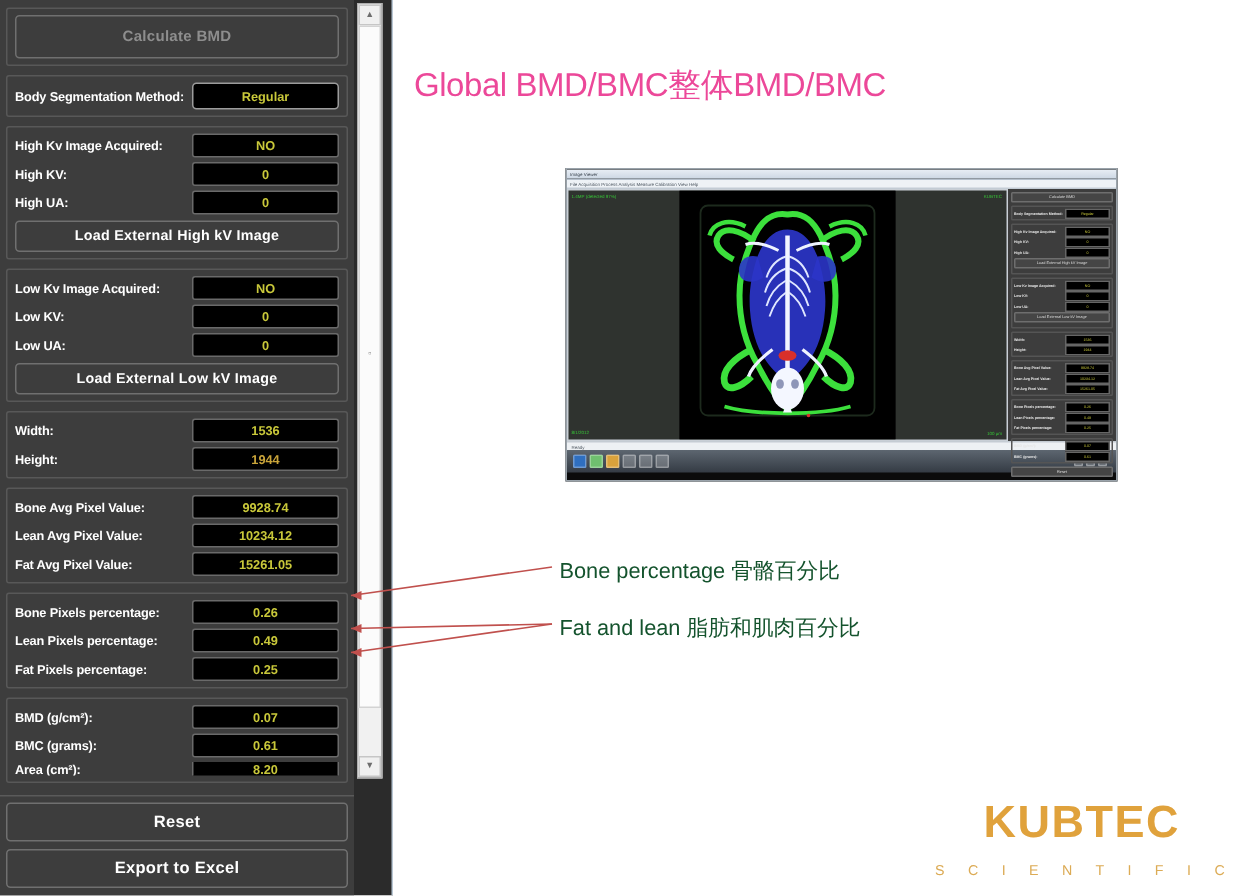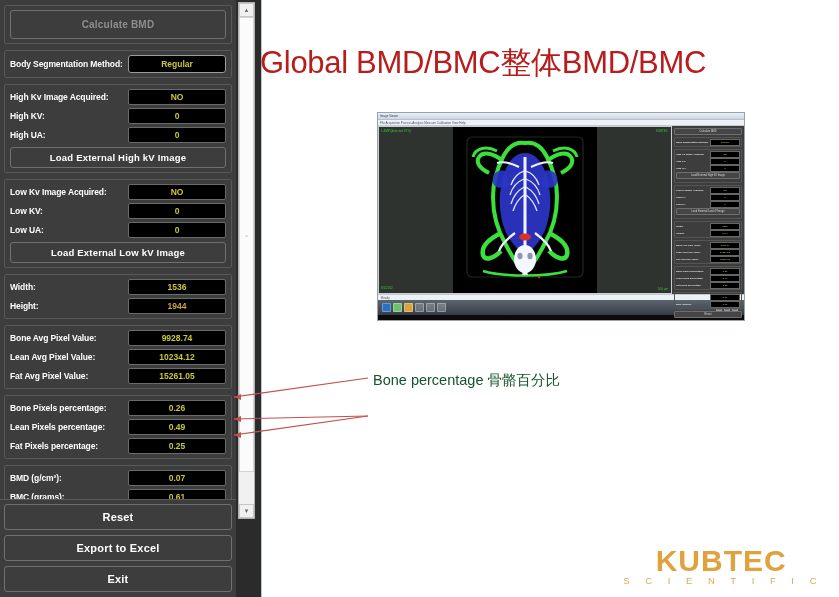--- a/index.html
+++ b/index.html
@@ -131,23 +131,23 @@
   #scrollbar .sb-grip {
     position: absolute;
     left: 0; top: 228px; width: 15px; height: 10px;
     display: flex; align-items: center; justify-content: center;
     font-size: 6px; color: #8d8d8d;
   }
 
   
   #title {
     position: absolute;
-    left: 260px; top: 42px;
-    font-size: 31px;
-    color: #b91c1c;
+    left: 276px; top: 42px;
+    font-size: 22px;
+    color: #ec4899;
     font-family: "Liberation Sans", sans-serif;
     font-weight: 400;
     letter-spacing: -.3px;
     white-space: nowrap;
   }
 
   
   #shot {
     position: absolute;
     left: 377px; top: 112px;
@@ -286,21 +286,21 @@
     font-size: 30px;
     font-weight: bold;
     color: #e0a23c;
     letter-spacing: 1px;
     font-family: "Liberation Sans", sans-serif;
   }
   #logo .sci {
     font-size: 9.5px;
     color: #dcab55;
     letter-spacing: 6.5px;
-    margin-top: 0;
+    margin-top: 12px;
     margin-left: 4px;
     font-family: "Liberation Sans", sans-serif;
   }
   #watermark {
     position: absolute;
     right: 22px; bottom: 28px;
     font-size: 23px;
     color: rgba(150,150,150,.55);
     white-space: nowrap;
     font-family: "Liberation Sans", sans-serif;
@@ -411,21 +411,20 @@
           <span class="lbl">Area (cm²):</span>
           <span class="val">8.20</span>
         </div>
       </div>
 
     </div>
 
     <div id="panel-bottom">
       <button class="btn big">Reset</button>
       <button class="btn big">Export to Excel</button>
-      <button class="btn big">Exit</button>
     </div>
 
     <div id="scrollbar">
       <div class="sb-arrow up">▲</div>
       <div class="sb-thumb"></div>
       <div class="sb-grip">▫</div>
       <div class="sb-arrow down">▼</div>
     </div>
   </div>
 
@@ -615,19 +614,20 @@
     <polygon points="234,397 241,394 241,400" fill="#c0504d"></polygon>
 
     <line x1="368" y1="416" x2="234" y2="419" stroke="#c0504d" stroke-width="1.1"></line>
     <polygon points="234,419 241,416 241,422" fill="#c0504d"></polygon>
 
     <line x1="368" y1="416" x2="234" y2="435" stroke="#c0504d" stroke-width="1.1"></line>
     <polygon points="234,435 241,432 241,438" fill="#c0504d"></polygon>
   </svg>
 
   <div class="ann-text" id="ann-bone">Bone percentage 骨骼百分比</div>
+  <div class="ann-text" id="ann-fat">Fat and lean 脂肪和肌肉百分比</div>
 
   <div id="logo">
     <div class="kub">KUBTEC</div>
     <div class="sci">S C I E N T I F I C</div>
   </div>
 
 </div>
 
 </body></html>

